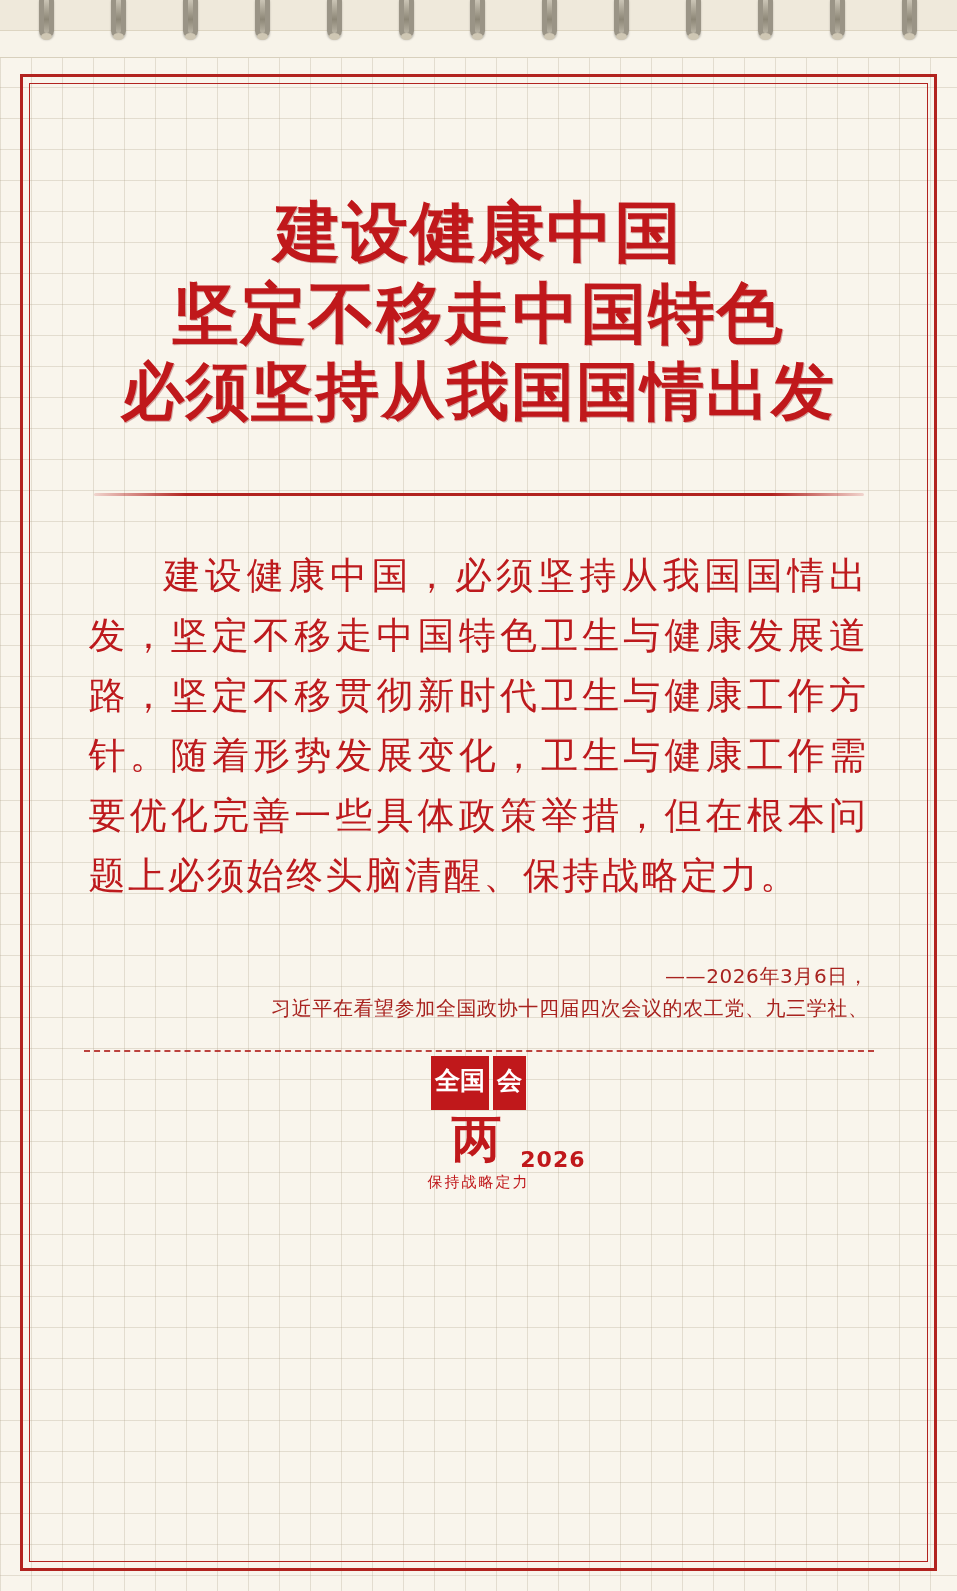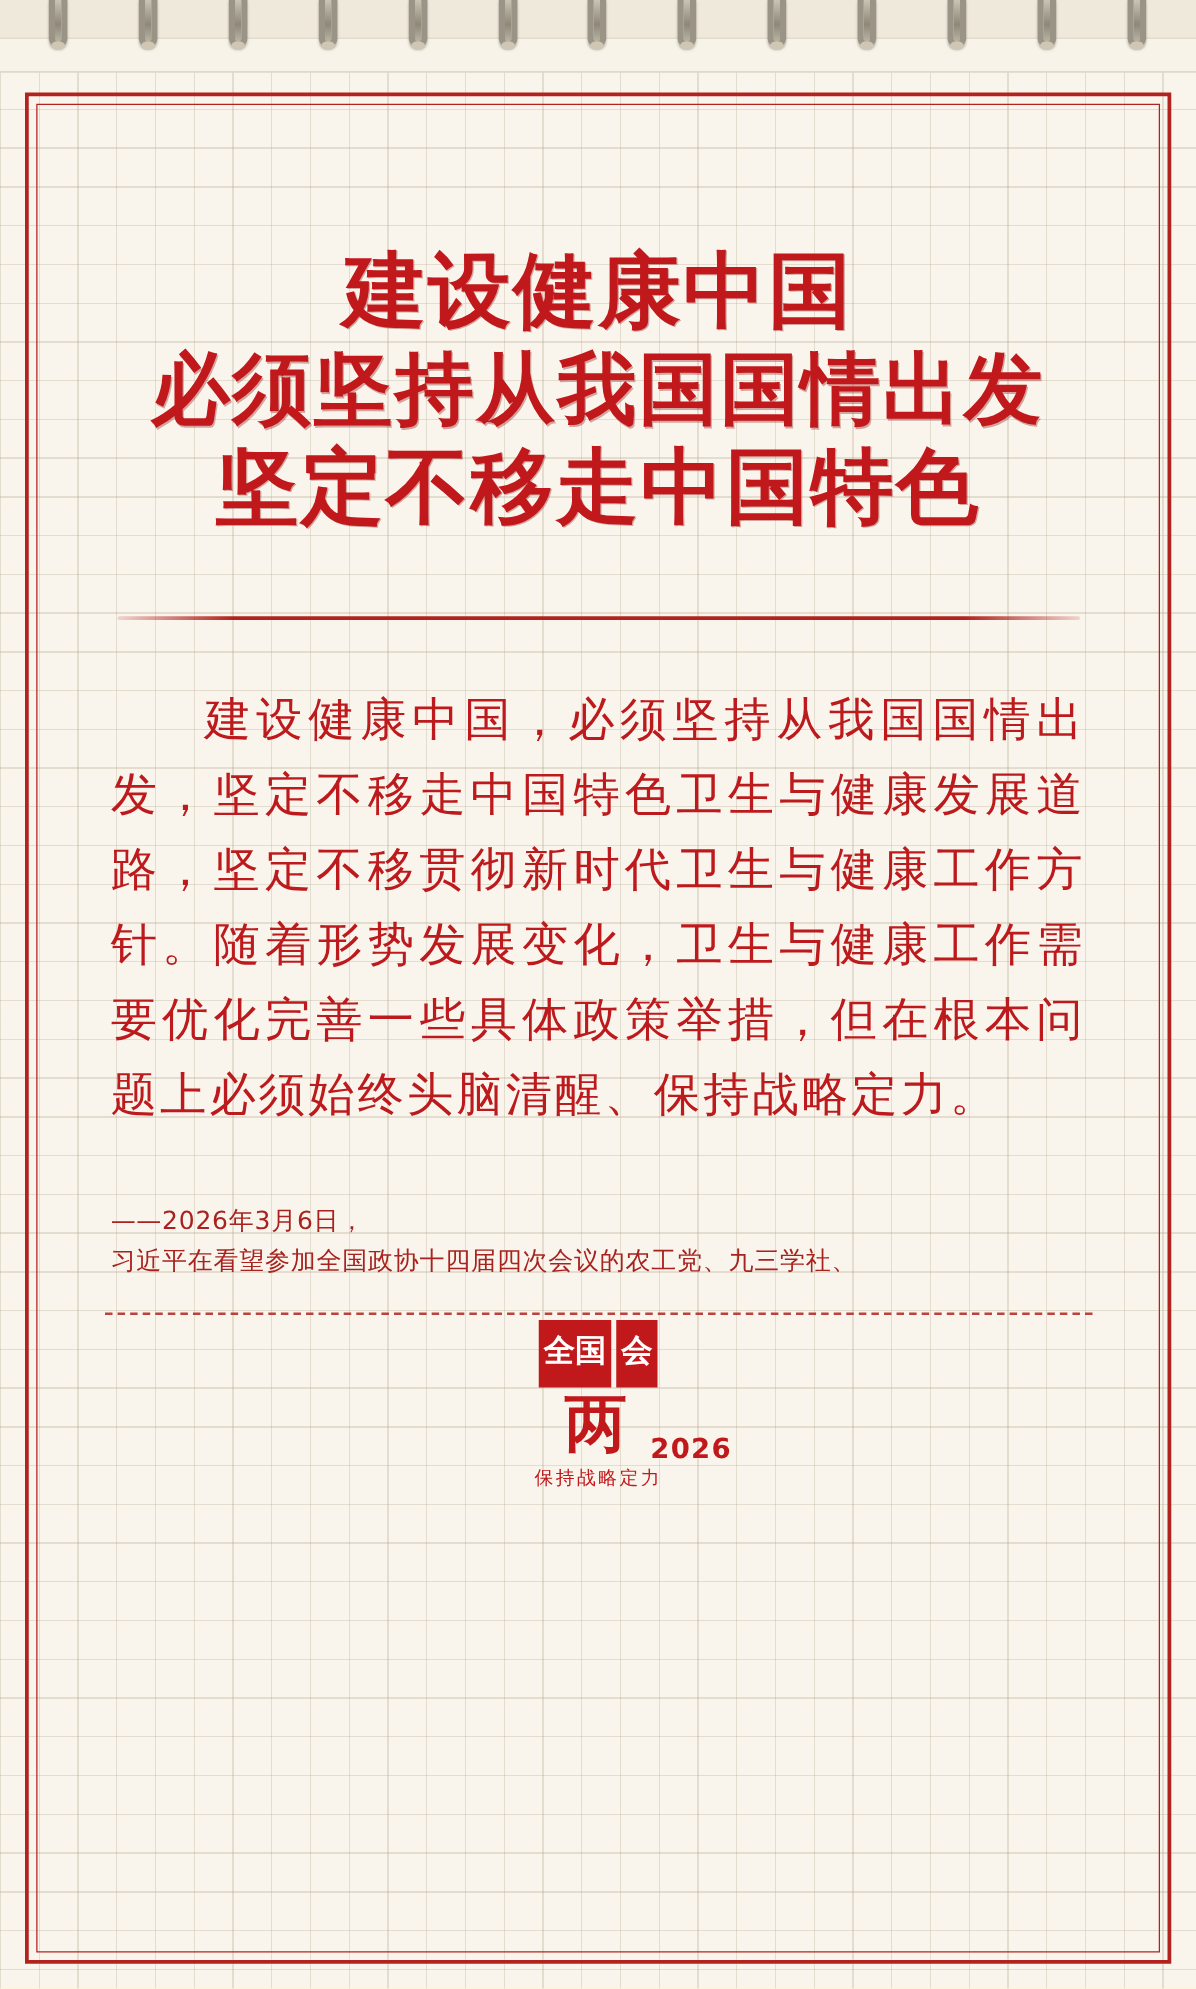--- a/index.html
+++ b/index.html
@@ -5,21 +5,21 @@
   html, body {
     margin: 0;
     padding: 0;
     background: #f3efe6;
   }
   .poster {
     position: relative;
     width: 957px;
     height: 1591px;
     overflow: hidden;
-    background: #fef9c3;
+    background: #c4b5fd;
     font-family: "Liberation Sans", sans-serif;
   }
 
   
   .binding {
     position: absolute;
     top: 0; left: 0;
     width: 957px;
     height: 56px;
     background: #efe9db;
@@ -149,21 +149,21 @@
     line-height: 1.62;
     text-align: justify;
     text-align-last: left;
     letter-spacing: 2.5px;
     text-indent: 75px;
   }
 
   .attribution {
     margin: 54px auto 0;
     width: 780px;
-    text-align: left;
+    text-align: right;
     color: #a8231f;
     font-family: "DejaVu Sans", "Liberation Sans", sans-serif;
     font-size: 20px;
     line-height: 1.62;
     letter-spacing: 0.6px;
   }
   .attribution .date-line { display: block; }
   .attribution .src-line { display: block; }
 
   .dash-rule {
@@ -290,22 +290,22 @@
     <div class="ring">
         <div class="wire"></div>
         <div class="hole"></div>
       </div>
   </div>
 
   <div class="content">
 
     <div class="headline">
       <span class="l l1">建设健康中国</span>
+      <span class="l l3">坚定不移走中国特色</span>
       <span class="l l2">必须坚持从我国国情出发</span>
-      <span class="l l3">坚定不移走中国特色</span>
     </div>
 
     <div class="divider"></div>
 
     <div class="body-text">建设健康中国，必须坚持从我国国情出发，坚定不移走中国特色卫生与健康发展道路，坚定不移贯彻新时代卫生与健康工作方针。随着形势发展变化，卫生与健康工作需要优化完善一些具体政策举措，但在根本问题上必须始终头脑清醒、保持战略定力。</div>
 
     <div class="attribution">
       <span class="date-line">——2026年3月6日，</span>
       <span class="src-line">习近平在看望参加全国政协十四届四次会议的农工党、九三学社、</span>
     </div>

